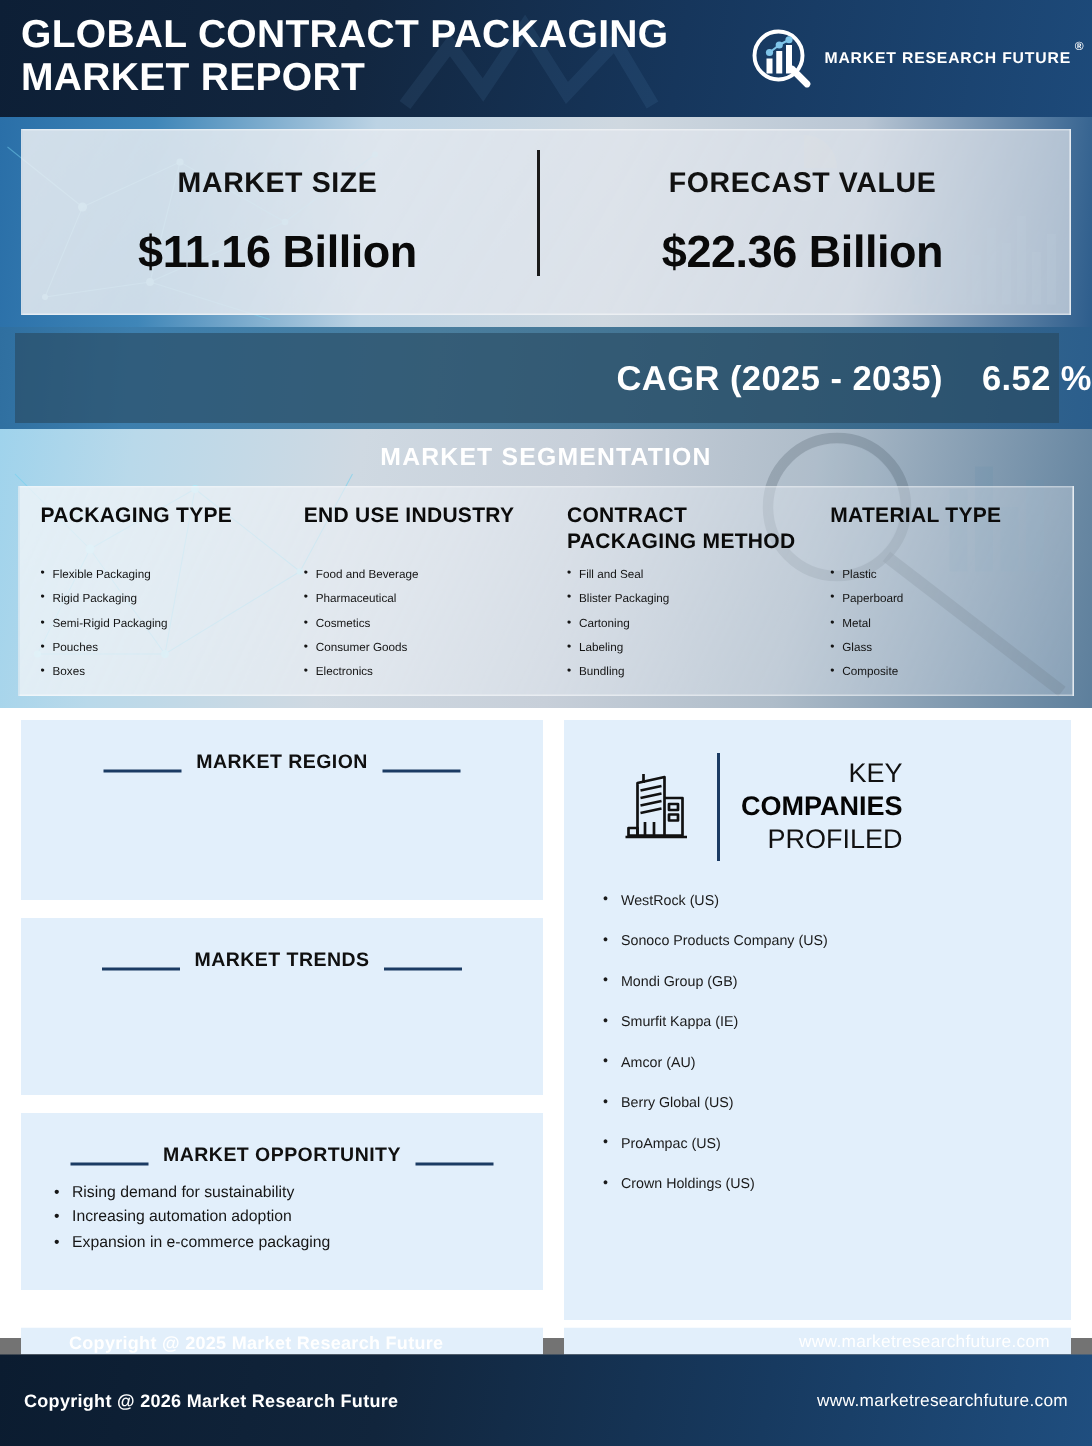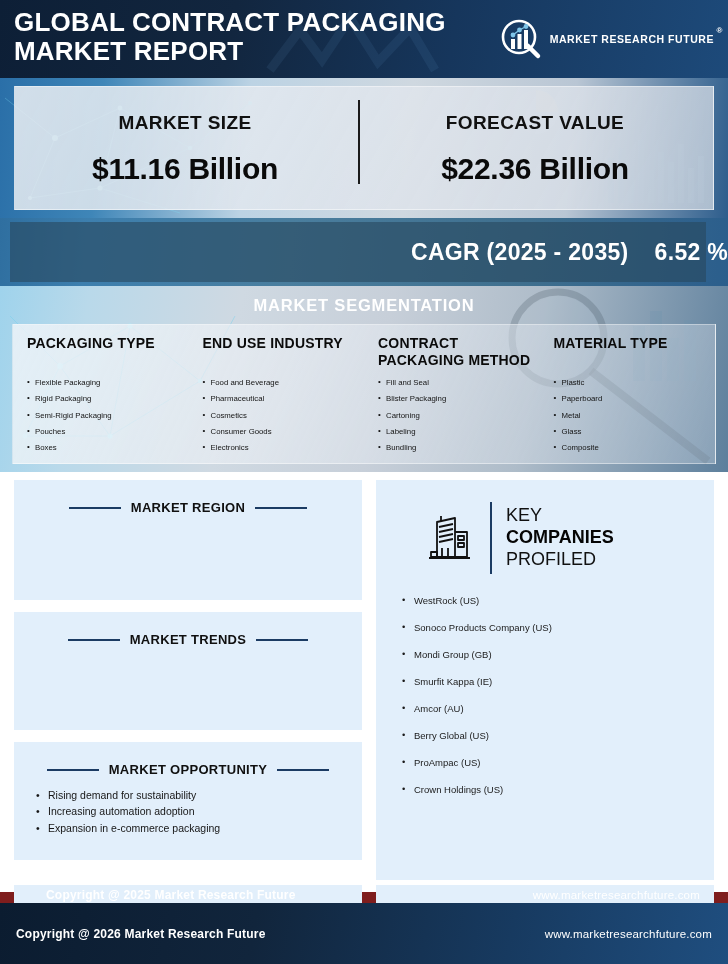--- a/index.html
+++ b/index.html
@@ -2,21 +2,21 @@
 <html><head>
 <meta charset="utf-8">
 <style>
   * { box-sizing: border-box; margin: 0; padding: 0; }
   html, body {
     width: 728px; height: 964px;
     background: #ffffff;
     font-family: "Liberation Sans", sans-serif;
     overflow: hidden;
   }
-  .page { position: relative; width: 728px; height: 964px; background:#7f1d1d; }
+  .page { position: relative; width: 728px; height: 964px; background:#737373; }
 
   
   .header {
     position: absolute; left:0; top:0; width:728px; height:78px;
     background: linear-gradient(100deg, #0d1f36 0%, #12263f 32%, #16365c 62%, #1d4a7a 100%);
     overflow:hidden;
   }
   .header-deco {
     position:absolute; left:260px; top:10px; width:180px; height:70px;
     opacity:.20;
@@ -122,40 +122,40 @@
   
   .lower { position:absolute; left:0; top:472px; width:728px; height:420px; background:#ffffff; }
 
   .panel { position:absolute; background:#e2effb; }
   .panel-region { left:14px; top:8px; width:348px; height:120px; }
   .panel-trends { left:14px; top:140px; width:348px; height:118px; }
   .panel-opportunity { left:14px; top:270px; width:348px; height:118px; }
   .panel-companies { left:376px; top:8px; width:338px; height:400px; }
 
   .panel-head {
-    display:flex; align-items:center; justify-content:center; gap:10px;
+    display:flex; align-items:flex-end; justify-content:center; gap:10px;
     padding-top:20px;
   }
   .rule { width:52px; height:2px; background:#1b3b63; }
   .panel-head-text {
     font-size:13px; font-weight:bold; color:#101010; letter-spacing:.3px;
     text-transform:uppercase; white-space:nowrap;
   }
   .bullets { list-style:none; margin:10px 0 0 22px; }
   .bullets li {
     font-size:10.5px; color:#161616; line-height:1.55; padding-left:12px;
     position:relative;
   }
   .bullets li:before {
     content:"\2022"; position:absolute; left:0; top:0; color:#161616;
   }
 
   
   .kc-head {
-    display:flex; align-items:center; gap:14px; padding:22px 0 0 46px;
+    display:flex; align-items:center; gap:14px; padding:22px 0 0 34px;text-align:right;
   }
   .kc-icon { width:54px; height:54px; flex:0 0 54px; }
   .kc-bar { width:2px; height:72px; background:#1b3b63; }
   .kc-title { line-height:1.22; }
   .kc-l1 { font-size:18px; color:#111; }
   .kc-l2 { font-size:18px; font-weight:bold; color:#050505; }
   .kc-l3 { font-size:18px; color:#111; }
   .kc-list { list-style:none; margin:22px 0 0 26px; }
   .kc-list li {
     font-size:9.5px; color:#1a1a1a; line-height:1.0; padding-left:12px;

